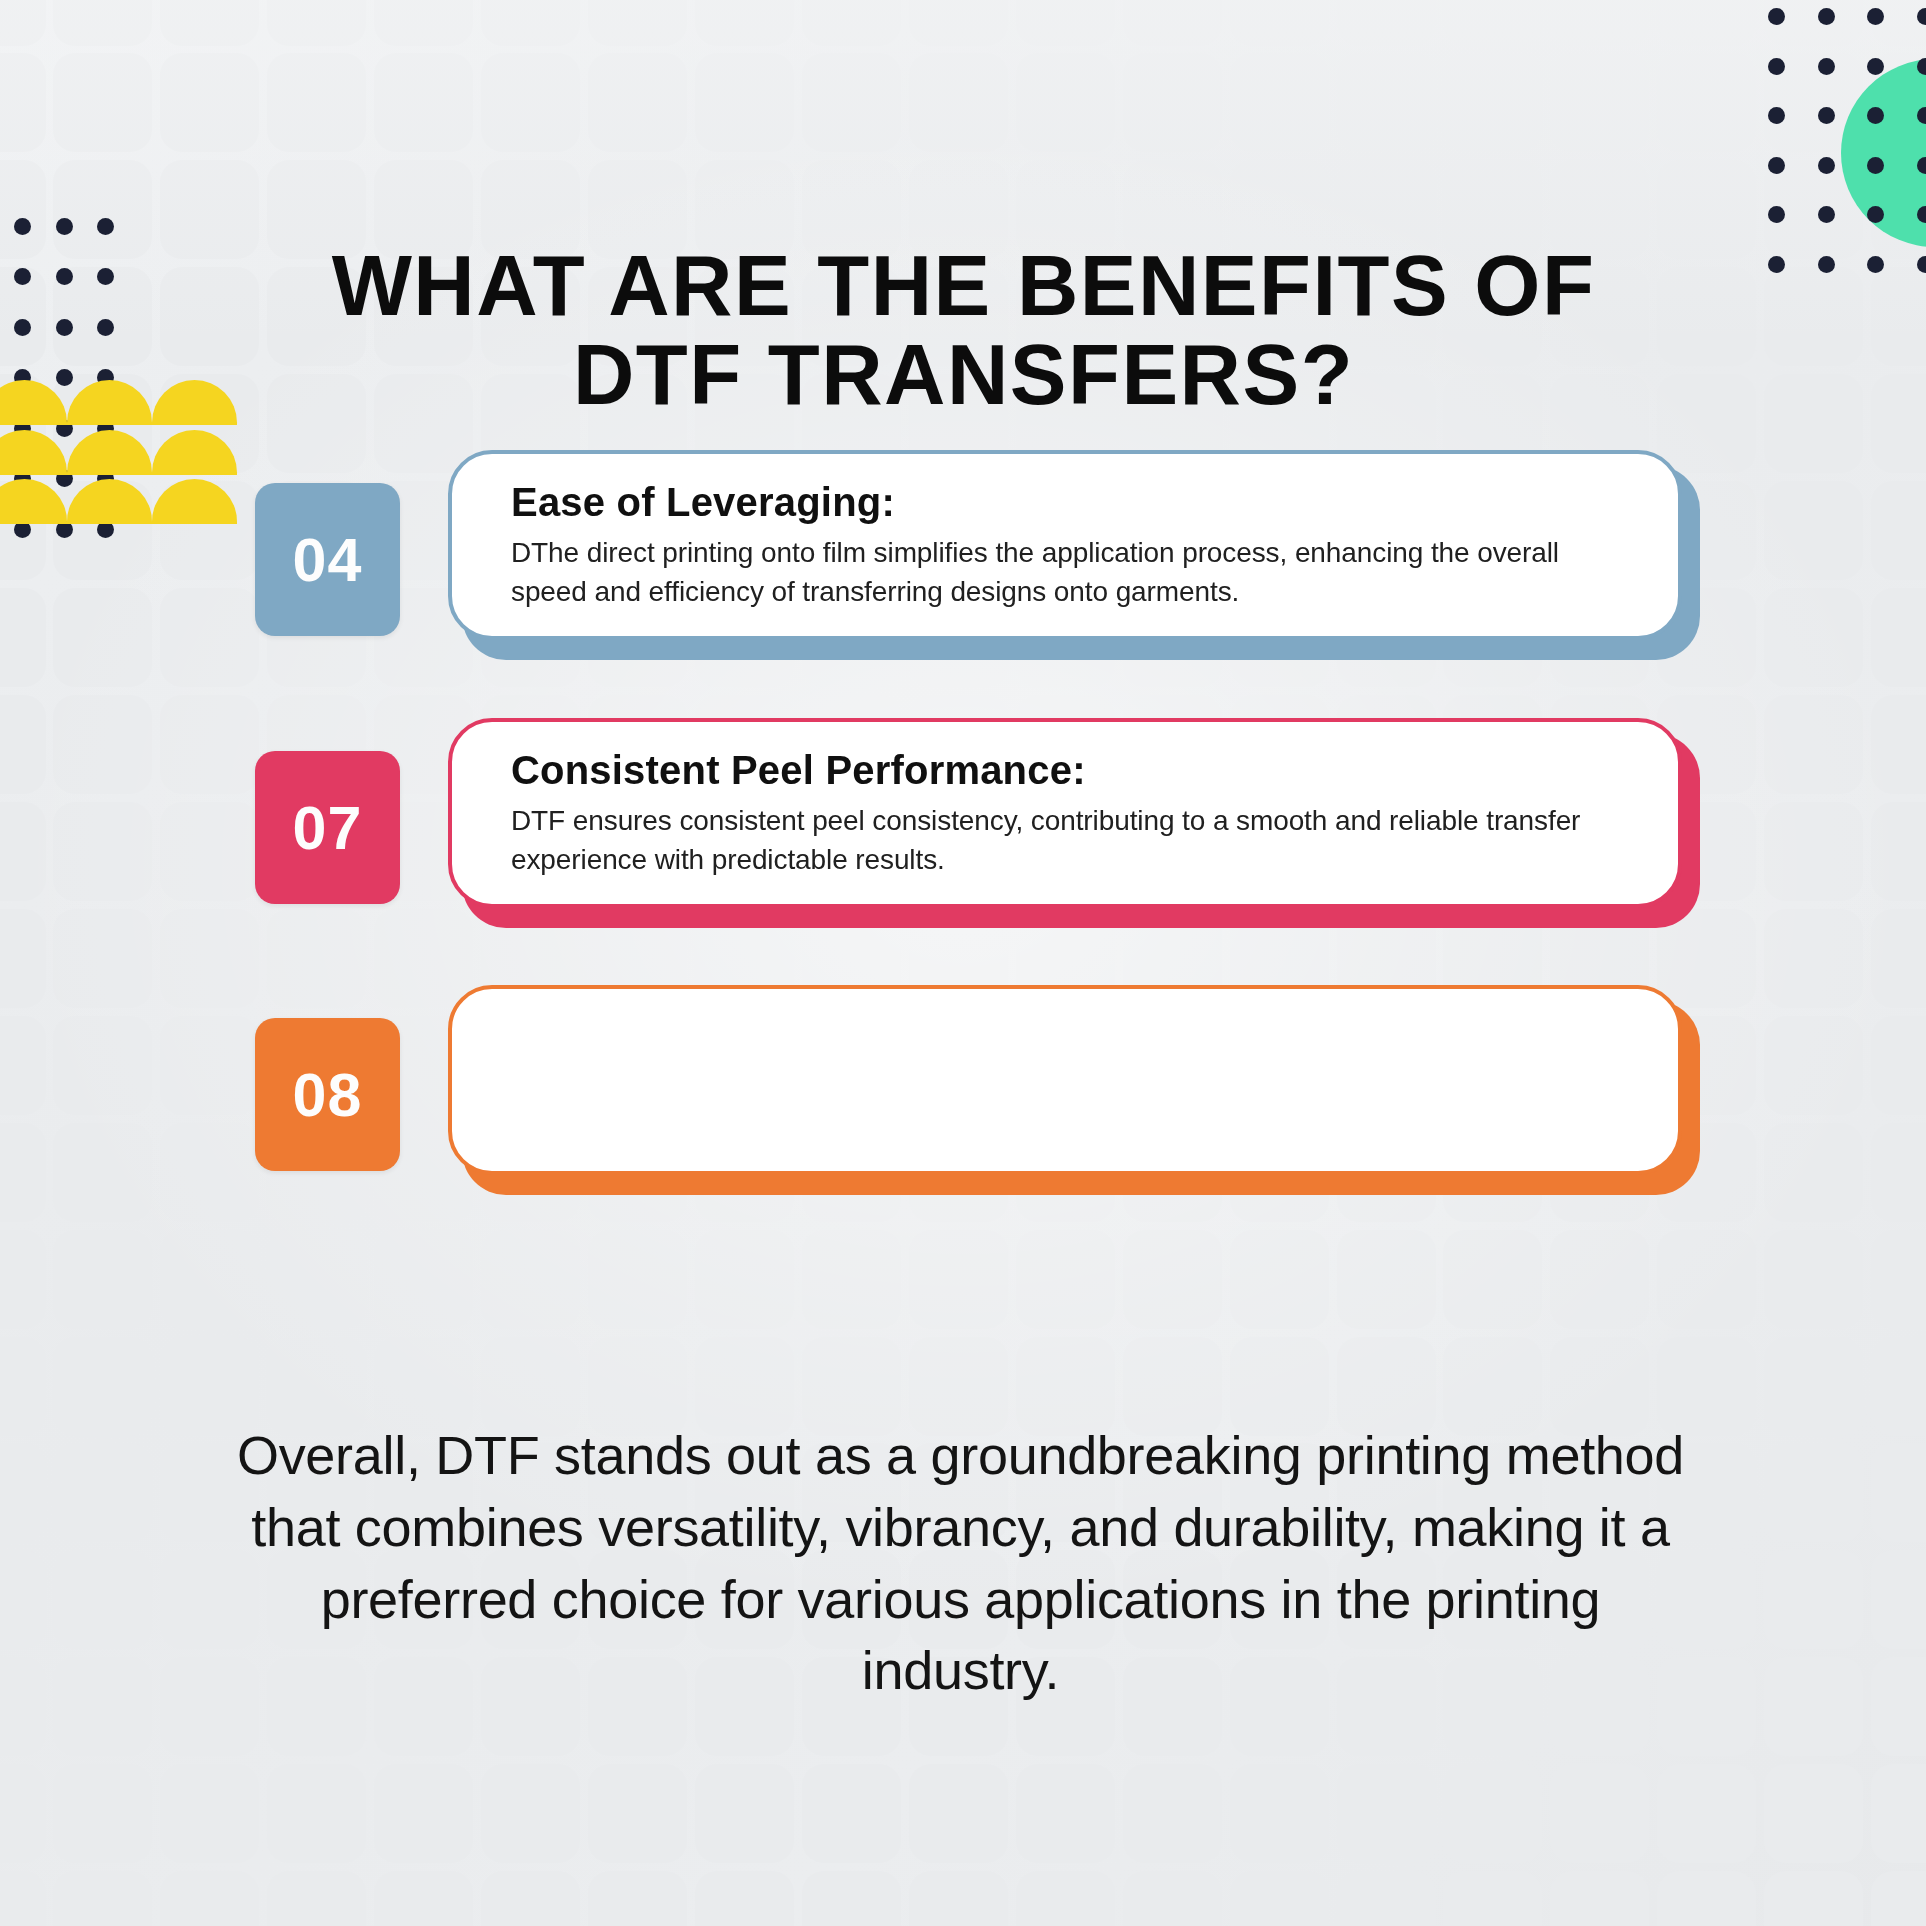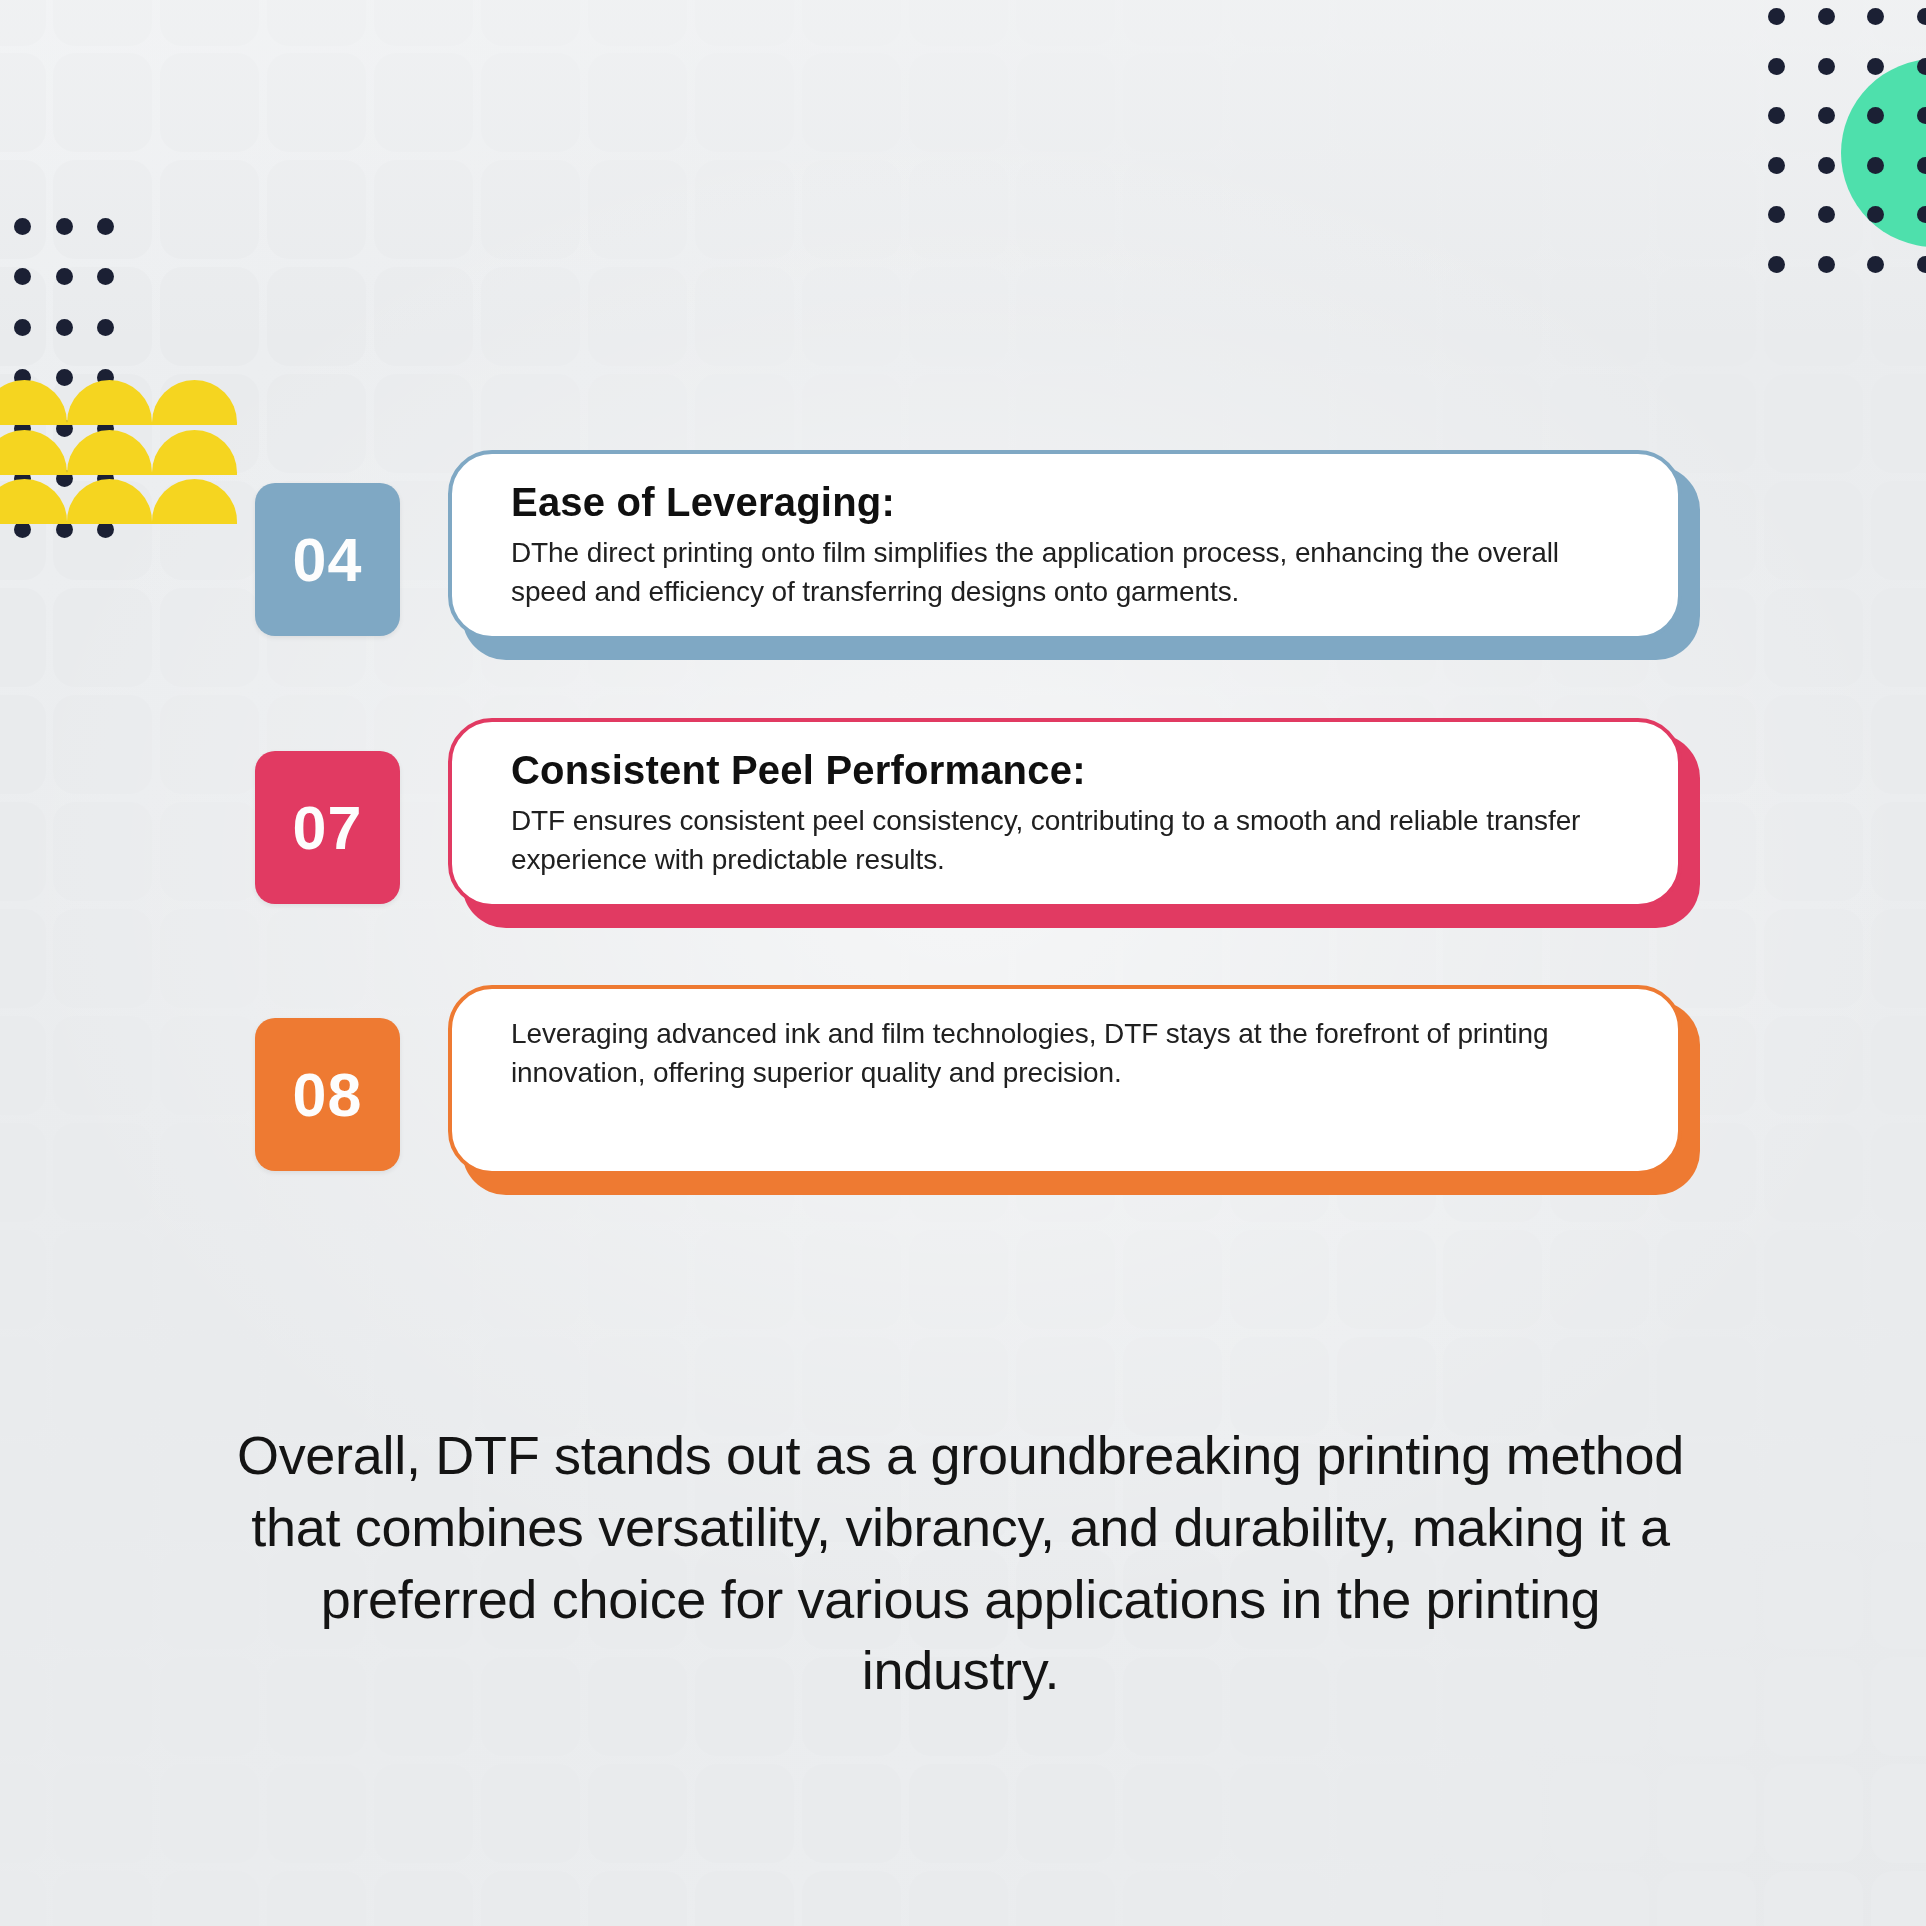--- a/index.html
+++ b/index.html
@@ -596,20 +596,21 @@
       <div class="semi" style="left:85px;top:0px;width:85px;height:45px;background:#f5d520"></div>
       <div class="semi" style="left:170px;top:0px;width:85px;height:45px;background:#f5d520"></div>
       <div class="semi" style="left:0px;top:50px;width:85px;height:45px;background:#f5d520"></div>
       <div class="semi" style="left:85px;top:50px;width:85px;height:45px;background:#f5d520"></div>
       <div class="semi" style="left:170px;top:50px;width:85px;height:45px;background:#f5d520"></div>
       <div class="semi" style="left:0px;top:99px;width:85px;height:45px;background:#f5d520"></div>
       <div class="semi" style="left:85px;top:99px;width:85px;height:45px;background:#f5d520"></div>
       <div class="semi" style="left:170px;top:99px;width:85px;height:45px;background:#f5d520"></div>
     </div>
 
+  <h1 id="title">WHAT ARE THE BENEFITS OF DTF TRANSFERS?</h1>
 
   <div id="benefit-list">
       <div class="benefit-row" style="top:450px">
         <div class="num-badge" style="top:33px;background:#7fa8c4">
           <span>04</span>
         </div>
         <div class="card-wrap">
           <div class="card-shadow" style="background:#7fa8c4"></div>
           <div class="card" style="border-color:#7fa8c4">
             <div class="card-title">Ease of Leveraging:</div>
@@ -629,21 +630,20 @@
           </div>
         </div>
       </div>
       <div class="benefit-row" style="top:985px">
         <div class="num-badge" style="top:33px;background:#ee7a32">
           <span>08</span>
         </div>
         <div class="card-wrap">
           <div class="card-shadow" style="background:#ee7a32"></div>
           <div class="card" style="border-color:#ee7a32">
-            <div class="card-body">Leveraging advanced ink and film technologies, DTF stays at the forefront of printing innovation, offering superior quality and precision.</div>
           </div>
         </div>
       </div>
     </div>
 
   <p id="closing">Overall, DTF stands out as a groundbreaking printing method that combines versatility, vibrancy, and durability, making it a preferred choice for various applications in the printing industry.</p>
 
 </div>
 
 

